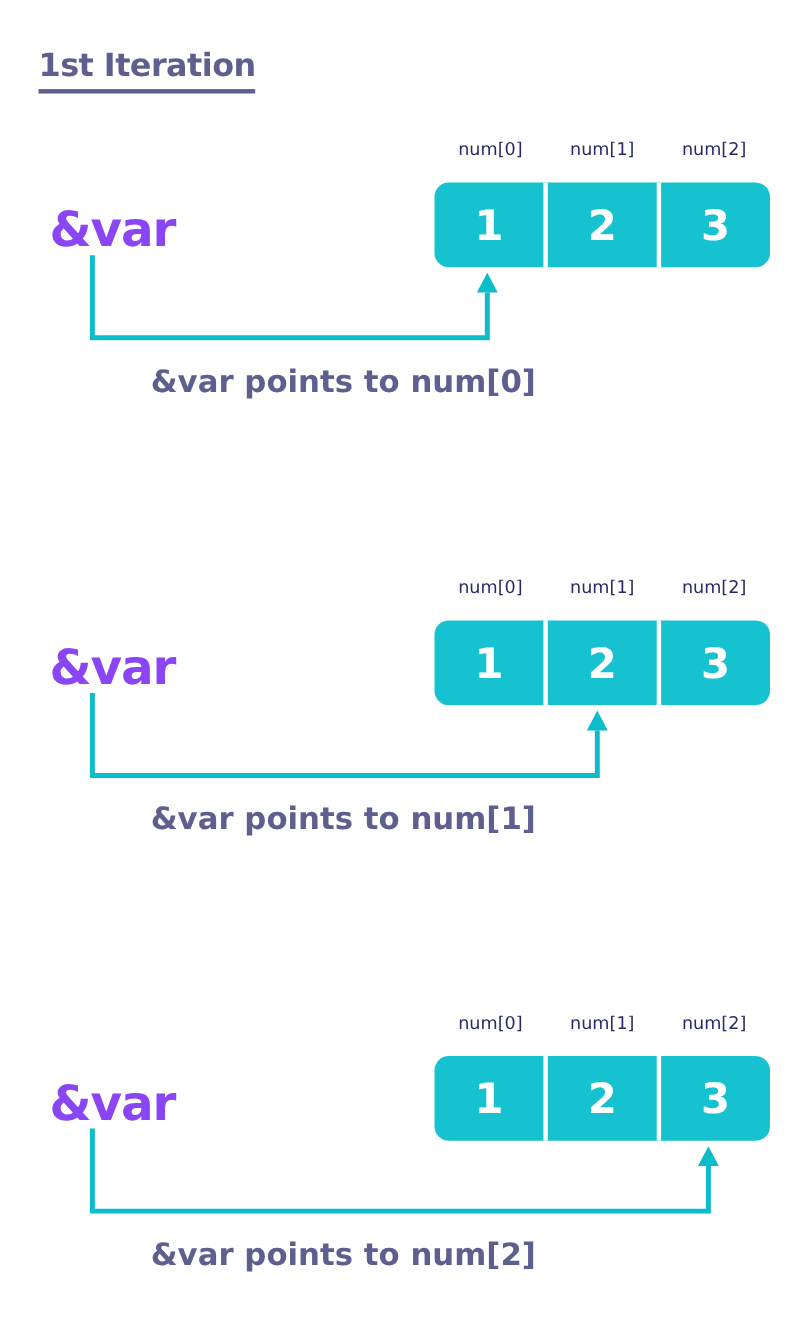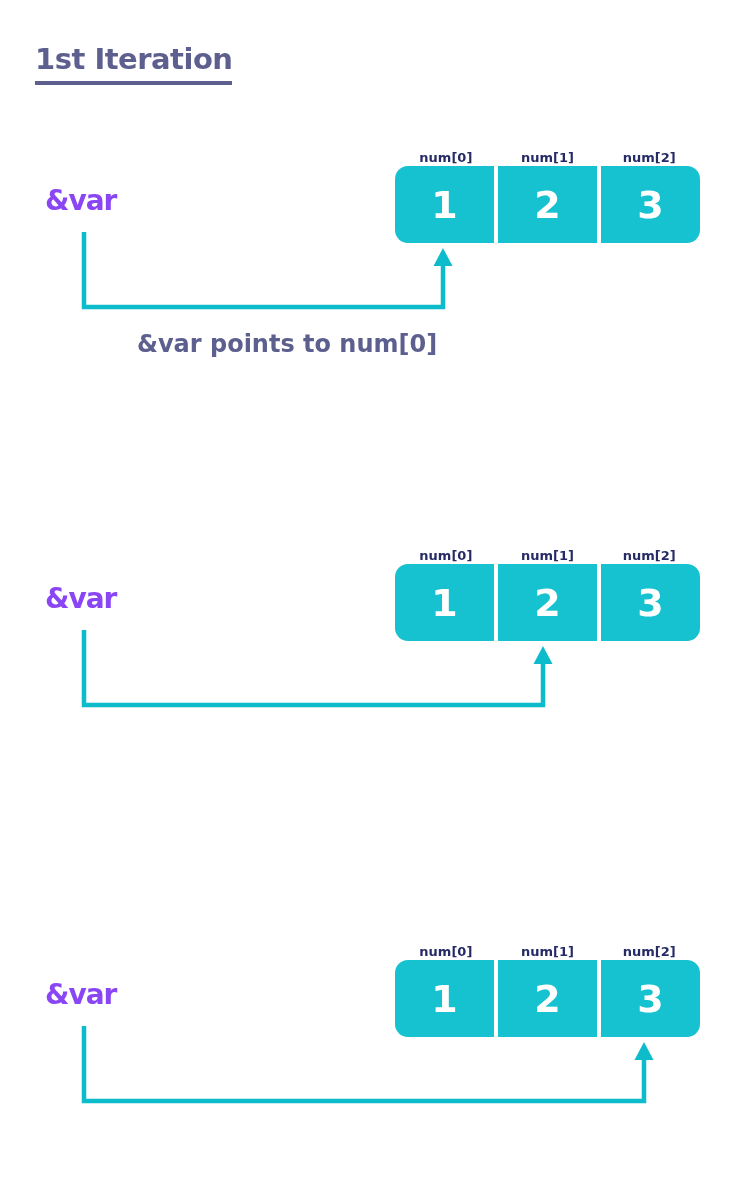--- a/index.html
+++ b/index.html
@@ -31,21 +31,21 @@
     padding-bottom:5px;
     display:inline-block;
   }
 
   .labels-row{
     position:absolute;left:395px;top:84px;width:305px;
     display:flex;
   }
   .labels-row .index-label{
     flex:1;text-align:center;
-    font-size:13px;font-weight:bold;color:var(--label);margin-top:24px;
+    font-size:16px;font-weight:normal;color:var(--label);
   }
 
   .array-box{
     position:absolute;left:395px;top:124px;width:305px;height:77px;
     background:var(--cell);border-radius:13px;
     display:flex;align-items:stretch;
   }
   .array-box::before{
     content:"";position:absolute;left:-4px;right:-4px;top:12px;bottom:-16px;
     background:var(--cell_shadow);border-radius:15px;z-index:-1;
@@ -54,37 +54,37 @@
   .array-cell{
     flex:1;display:flex;align-items:center;justify-content:center;
     font-size:38px;font-weight:bold;color:var(--cell_text);
   }
   .cell-divider{
     width:4px;background:var(--cell_text);
   }
 
   .pointer-var{
     position:absolute;left:45px;top:142px;
-    font-size:28px;font-weight:bold;color:var(--pointer);
+    font-size:44px;font-weight:bold;color:var(--pointer);
     letter-spacing:-1px;
   }
 
   .pointer-arrow{
     position:absolute;left:74px;top:186px;
   }
   .pointer-arrow path{
     fill:none;stroke:var(--arrow);stroke-width:4.5;
   }
   .pointer-arrow polygon{
     fill:var(--arrow);
   }
 
   .caption{
     position:absolute;left:137px;top:288px;
-    font-size:24px;font-weight:bold;color:var(--heading);
+    font-size:28px;font-weight:bold;color:var(--heading);
   }
 </style>
 </head>
 <body>
 
 <div class="canvas">
 
   <div class="section s1">
     <div class="heading">1st Iteration</div>
     <div class="labels-row">
@@ -118,35 +118,37 @@
       <div class="cell-divider"></div>
       <div class="array-cell">2</div>
       <div class="cell-divider"></div>
       <div class="array-cell">3</div>
     </div>
     <div class="pointer-var">&amp;var</div>
     <svg class="pointer-arrow" width="600" height="92" viewBox="0 0 600 92">
       <path d="M10 4 V79 H469 V38"></path>
       <polygon points="469,20 459.5,38 478.5,38"></polygon>
     </svg>
+    <div class="caption">&amp;var points to num[1]</div>
   </div>
 
   <div class="section s3">
     <div class="labels-row">
       <span class="index-label">num[0]</span>
       <span class="index-label">num[1]</span>
       <span class="index-label">num[2]</span>
     </div>
     <div class="array-box">
       <div class="array-cell">1</div>
       <div class="cell-divider"></div>
       <div class="array-cell">2</div>
       <div class="cell-divider"></div>
       <div class="array-cell">3</div>
     </div>
     <div class="pointer-var">&amp;var</div>
     <svg class="pointer-arrow" width="600" height="92" viewBox="0 0 600 92">
       <path d="M10 4 V79 H570 V38"></path>
       <polygon points="570,20 560.5,38 579.5,38"></polygon>
     </svg>
+    <div class="caption">&amp;var points to num[2]</div>
   </div>
 
 </div>
 
 </body></html>

